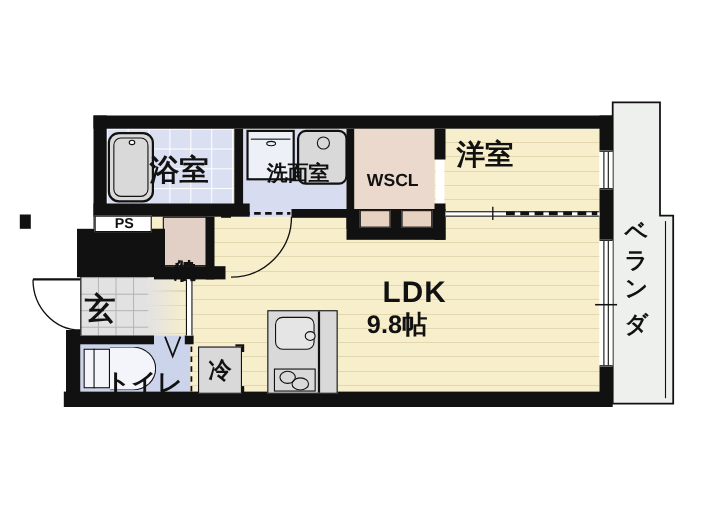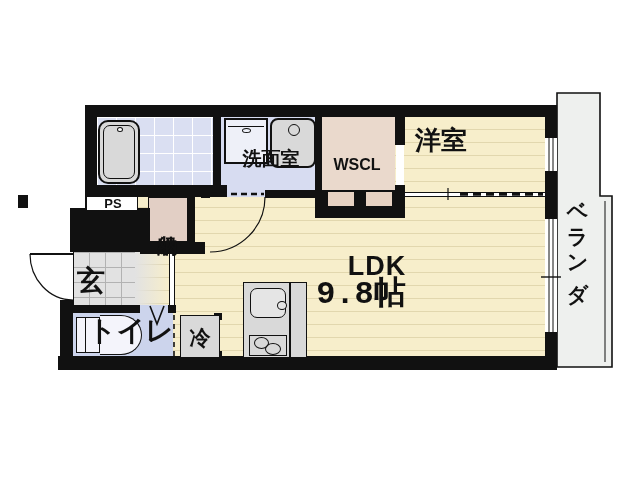--- a/index.html
+++ b/index.html
@@ -117,25 +117,26 @@
     <path d="M211,194 L264,194" stroke="var(--c-wall)" stroke-width="2.4" stroke-dasharray="6,4" fill="none"></path>
     <path d="M265,197 A55,55 0 0 1 210,252" stroke="var(--c-wall)" stroke-width="1.2" fill="none"></path>
     <path d="M150,306 L157,324 L164,306" stroke="var(--c-wall)" stroke-width="1.6" fill="none"></path>
     <path d="M174,306 L174,356" stroke="var(--c-wall)" stroke-width="1.6" stroke-dasharray="5,4" fill="none"></path>
     <path d="M460,194 L543,194" stroke="var(--c-wall)" stroke-width="3.4" stroke-dasharray="8,5" fill="none"></path>
     <path d="M448,188 L448,200" stroke="var(--c-wall)" stroke-width="1.2" fill="none"></path>
     <path d="M541,277 L561,277" stroke="var(--c-wall)" stroke-width="1.4" fill="none"></path>
     <path d="M549,138 L549,171 M553,138 L553,171 M549,219 L549,332 M553,219 L553,332" stroke="var(--c-wall)" stroke-width="1" fill="none"></path>
   </svg>
 
+  <div class="lbl" style="left:163px;top:155px;font-size:27px;z-index:6;">浴室</div>
   <div class="lbl" style="left:271px;top:158px;font-size:19px;z-index:6;">洗面室</div>
   <div class="lbl" style="left:357px;top:165px;font-size:16px;z-index:6;">WSCL</div>
   <div class="lbl" style="left:441px;top:142px;font-size:26px;z-index:6;font-family:Liberation Mono, monospace;">洋室</div>
   <div class="lbl vert" style="left:578px;top:240px;font-size:21px;letter-spacing:3px;z-index:6;">ベランダ</div>
   <div class="lbl" style="left:113px;top:203px;font-size:13px;z-index:6;">PS</div>
   <div class="lbl vert" style="left:168px;top:220px;font-size:20px;z-index:6;">収納</div>
   <div class="lbl" style="left:91px;top:281px;font-size:28px;z-index:6;">玄</div>
   <div class="lbl" style="left:377px;top:266px;font-size:27px;letter-spacing:1px;z-index:6;">LDK</div>
-  <div class="lbl" style="left:361px;top:295px;font-size:32px;z-index:6;font-family:Liberation Mono, monospace;">9.8帖</div>
-  <div class="lbl" style="left:131px;top:331px;font-size:28px;z-index:6;">トイレ</div>
+  <div class="lbl" style="left:361px;top:295px;font-size:23px;z-index:6;">9.8帖</div>
+  <div class="lbl" style="left:131px;top:348px;font-size:23px;z-index:6;">トイレ</div>
   <div class="lbl" style="left:200px;top:337px;font-size:21px;z-index:6;">冷</div>
 
 </div>
 
 </body></html>

